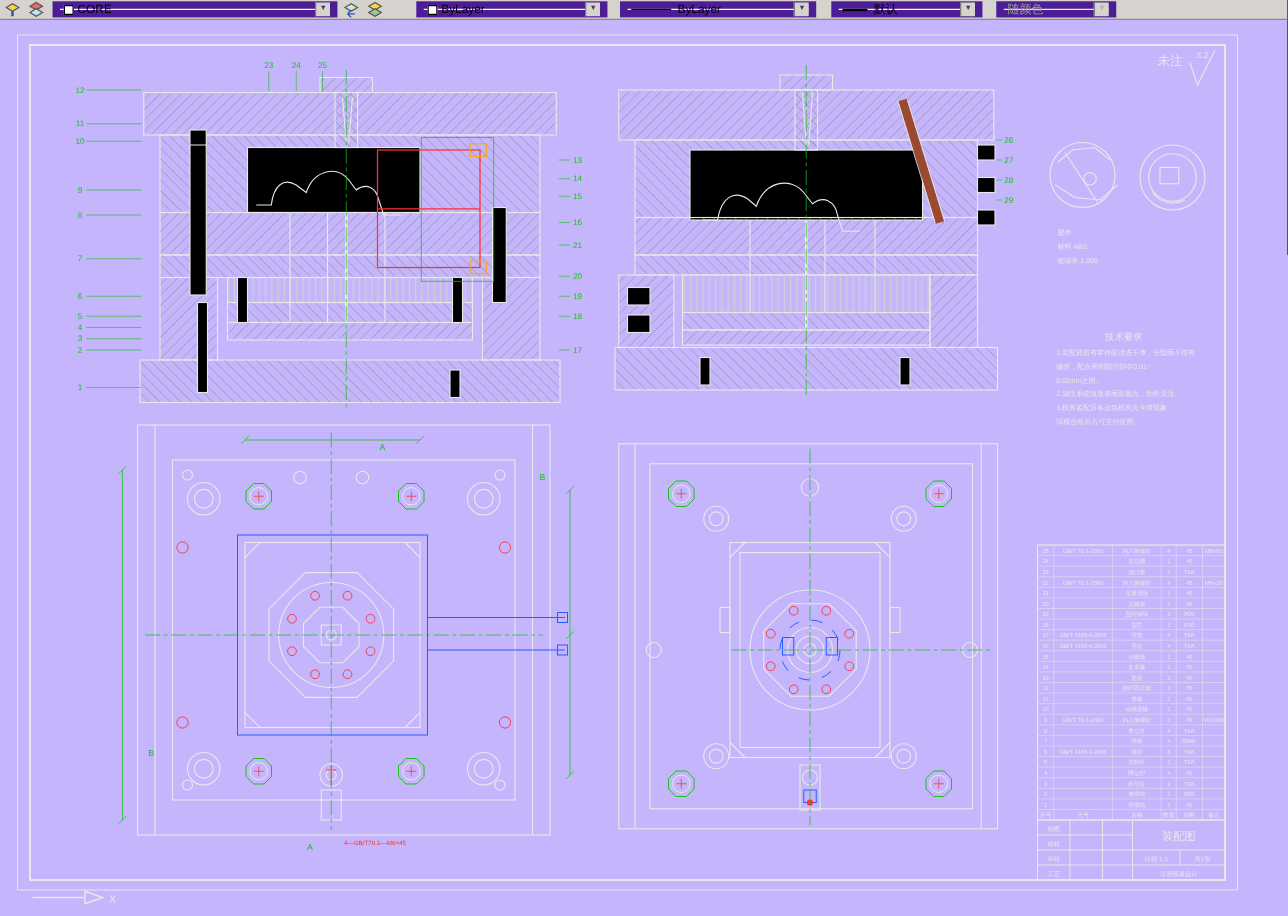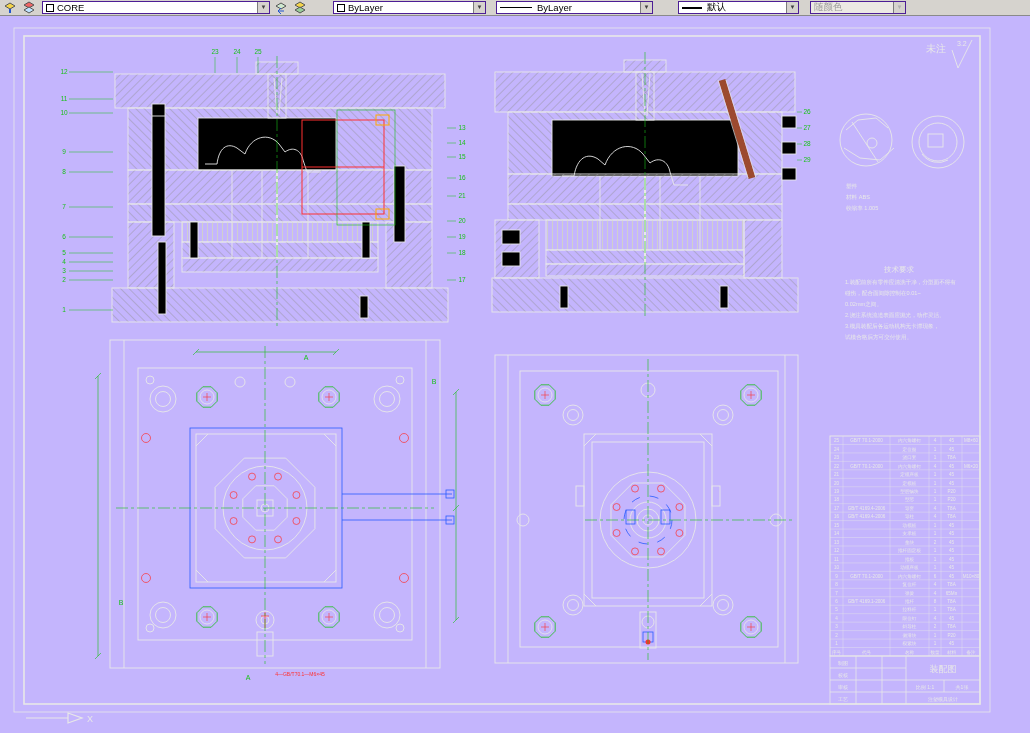--- a/index.html
+++ b/index.html
@@ -1,32 +1,32 @@
 <!DOCTYPE html>
 <html><head>
 <meta charset="utf-8">
 <style>
   *{margin:0;padding:0;box-sizing:border-box}
   html,body{width:1030px;height:733px;background:#000;overflow:hidden;
     font-family:"Liberation Sans",sans-serif}
   .toolbar{height:16px;background:#d6d3ce;border-bottom:1px solid #8a8a8a;
     display:flex;align-items:center;padding:1px 2px;gap:3px}
   .tb-icon{width:16px;height:13px;display:flex;align-items:center;justify-content:center;flex:none}
-  .combo{height:13px;background:#fff;border:1px solid #4c1d95;display:flex;align-items:center;
+  .combo{height:13px;background:#fff;border:6px solid #4c1d95;display:flex;align-items:center;
     font-size:9.5px;color:#000;padding-left:3px;flex:none}
   .combo-text{white-space:nowrap;overflow:hidden}
   .combo-arrow{margin-left:auto;width:12px;height:11px;background:#d6d3ce;border-left:1px solid #7b7b7b;
     font-size:6px;line-height:11px;text-align:center;color:#404040;flex:none}
   .chip{width:8px;height:8px;background:#fff;border:1px solid #000;margin-right:3px;flex:none}
   .lt-line{width:32px;border-top:1px solid #000;margin-right:5px;flex:none}
   .lw-line{width:20px;border-top:2px solid #000;margin-right:5px;flex:none}
   .layer-combo{width:228px;margin-left:2px}
   .color-combo{width:153px;margin-left:22px}
   .linetype-combo{width:157px;margin-left:7px}
-  .lineweight-combo{width:121px;margin-left:22px}
+  .lineweight-combo{width:121px;margin-left:9px}
   .plot-combo{width:96px;margin-left:8px;background:#ece9e4;color:#9a9a9a}
   .plot-combo .combo-arrow{color:#b0b0b0}
   .canvas{position:relative;width:1030px;height:717px;background:#c4b5fd}
   svg text{font-family:"Liberation Sans",sans-serif}
 </style>
 </head>
 <body>
 
 <div class="toolbar">
   <div class="tb-icon">

